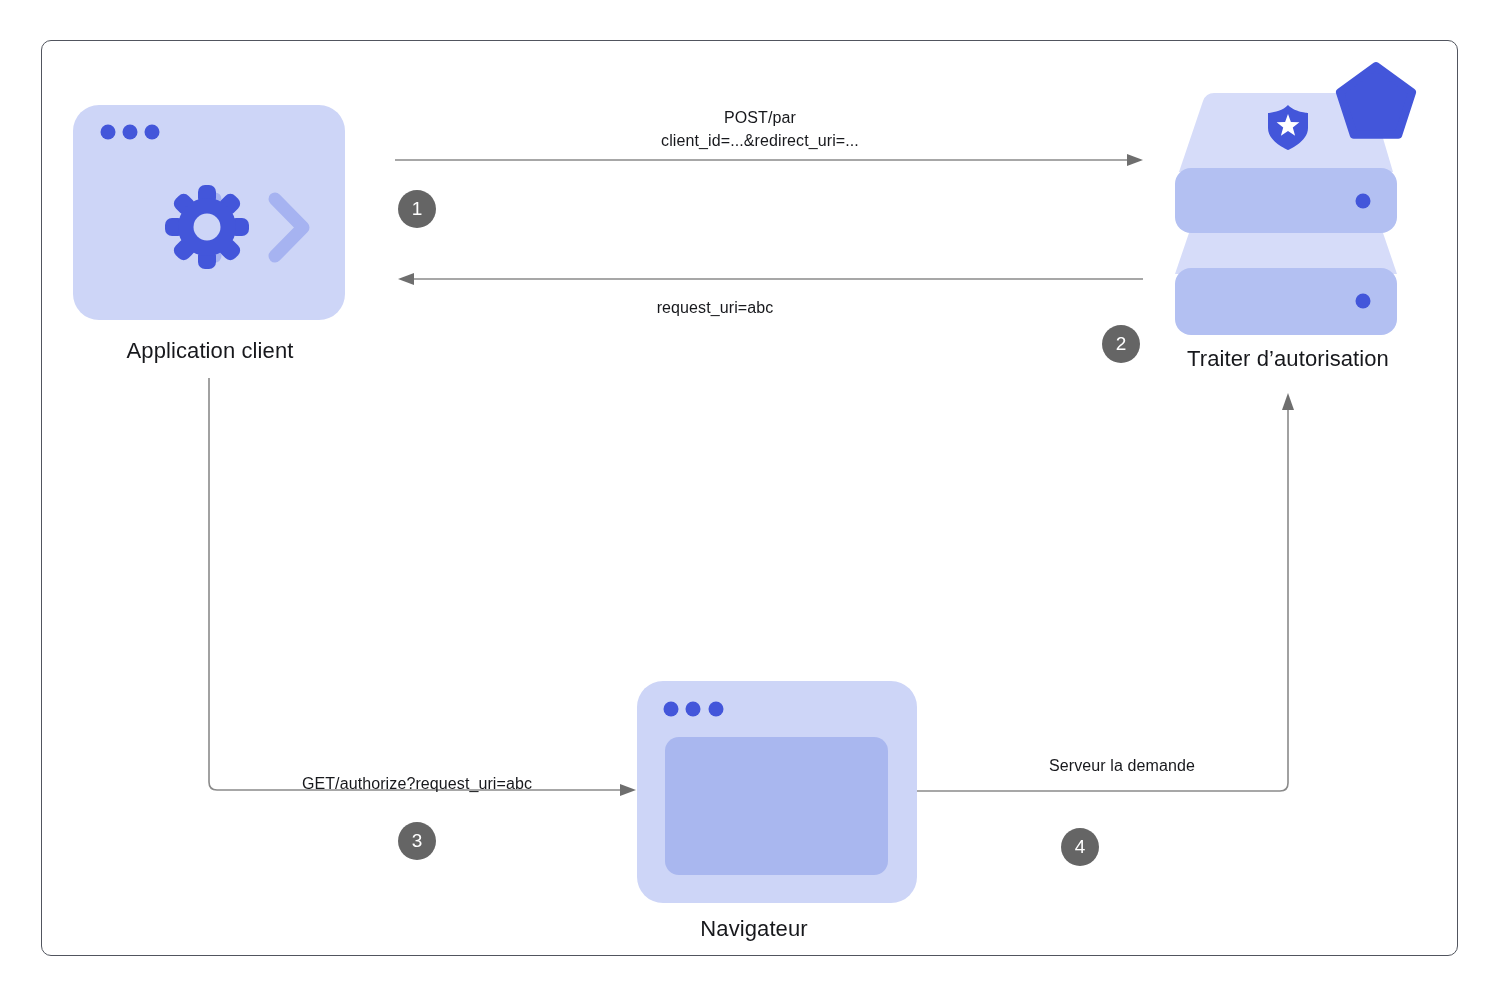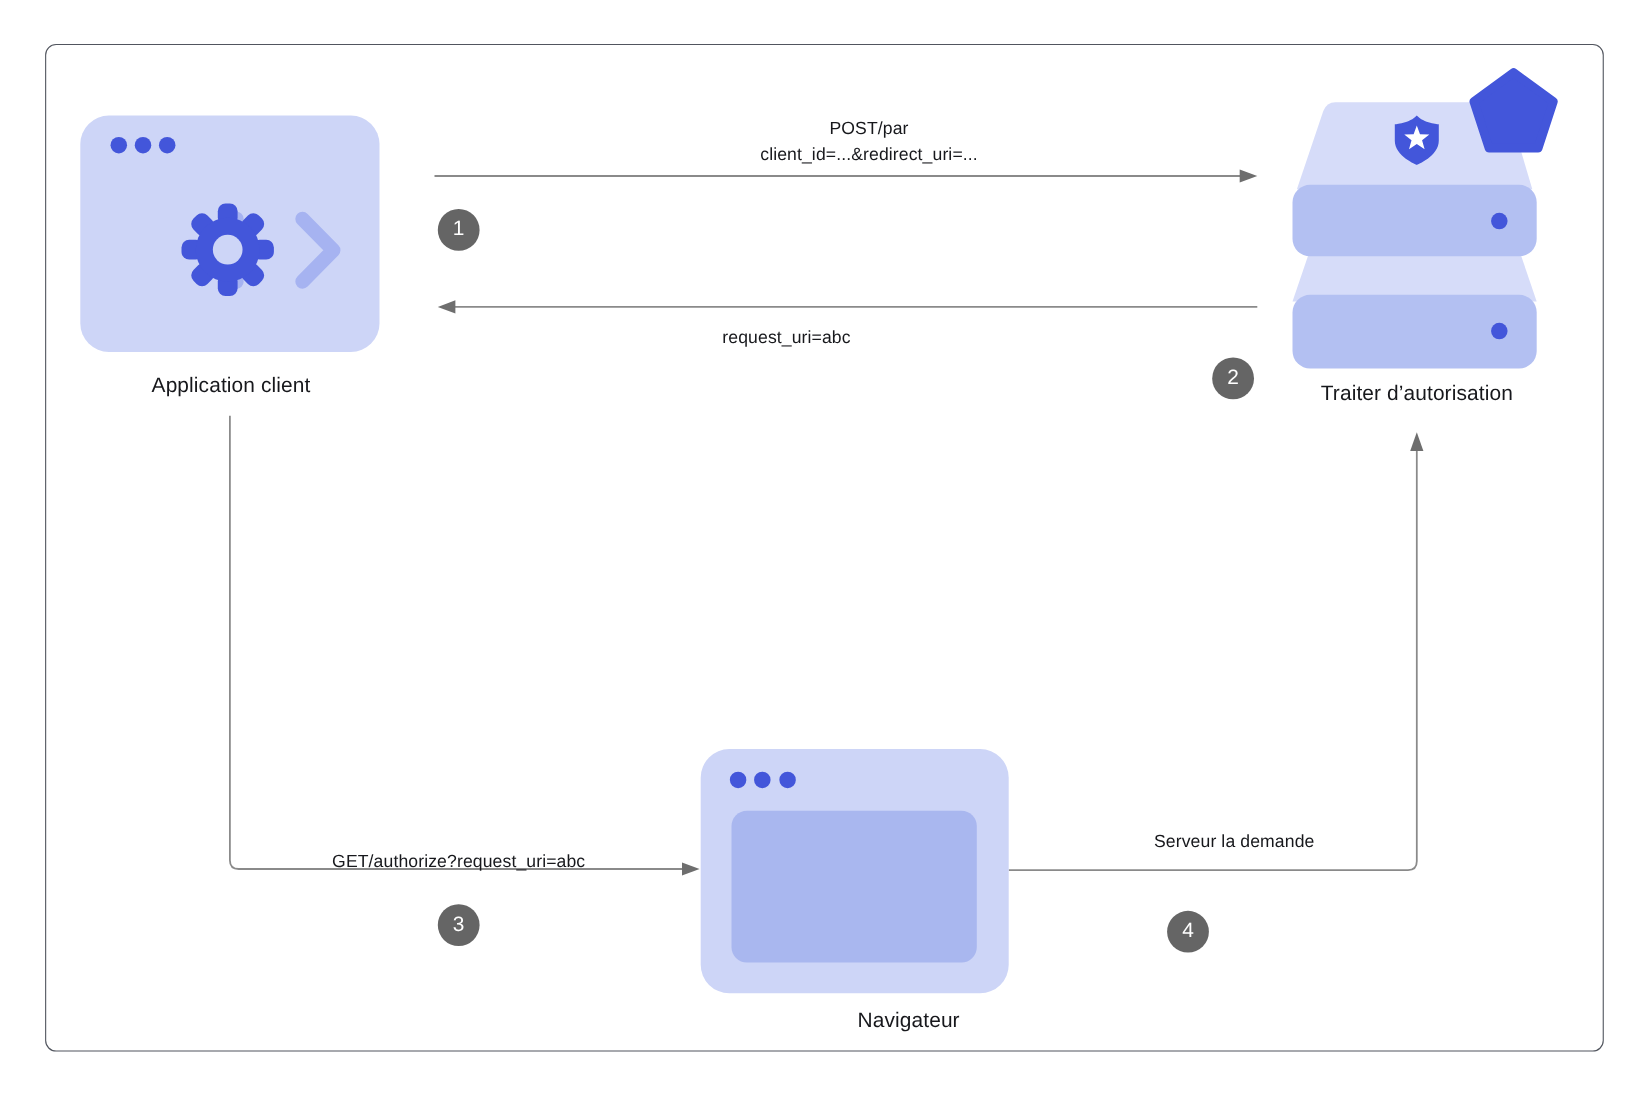--- a/index.html
+++ b/index.html
@@ -9,21 +9,21 @@
   }
   .frame{
     position:absolute;left:41px;top:40px;width:1417px;height:916px;
     border:1.5px solid #51555e;border-radius:10px;background:#ffffff;box-sizing:border-box;
   }
   .connectors{position:absolute;left:0;top:0;width:1500px;height:1000px;pointer-events:none;}
   .node{position:absolute;background:#cdd5f7;border-radius:26px;}
   .node svg{display:block;}
   .lbl{
     position:absolute;transform:translateX(-50%);white-space:nowrap;
-    font-size:19px;line-height:23px;text-align:center;color:#17181c;letter-spacing:.1px;
+    font-size:22px;line-height:23px;text-align:center;color:#17181c;letter-spacing:.1px;
   }
   .flow-lbl{font-size:16px;}
   .badge{
     position:absolute;width:38px;height:38px;border-radius:50%;background:#656565;
     color:#ffffff;font-size:19px;display:flex;align-items:center;justify-content:center;
     transform:translate(-50%,-50%);
   }
   .abs-svg{position:absolute;}
 </style>
 </head>
@@ -103,23 +103,23 @@
   <div class="node" style="left:637px;top:681px;width:280px;height:222px;">
     <svg width="280" height="222" viewBox="0 0 280 222">
       <g>
         <circle cx="34" cy="28" r="7.5" fill="#4356da"></circle>
         <circle cx="56" cy="28" r="7.5" fill="#4356da"></circle>
         <circle cx="79" cy="28" r="7.5" fill="#4356da"></circle>
       </g>
       <rect x="28" y="56" width="223" height="138" rx="14" fill="#a9b7ef"></rect>
     </svg>
   </div>
-  <div class="lbl" style="left:804px;top:917px;padding-left:44px;">Navigateur</div>
+  <div class="lbl" style="left:732px;top:917px;padding-left:44px;">Navigateur</div>
 
-  <div class="lbl flow-lbl" style="left:790px;top:106px;">
+  <div class="lbl flow-lbl" style="left:760px;top:106px;">
     <div>POST/par</div>
     <div>client_id=...&amp;redirect_uri=...</div>
   </div>
   <div class="lbl flow-lbl" style="left:715px;top:296px;">request_uri=abc</div>
   <div class="lbl flow-lbl" style="left:417px;top:772px;">GET/authorize?request_uri=abc</div>
   <div class="lbl flow-lbl" style="left:1122px;top:754px;">Serveur la demande</div>
 
   <div class="badge" style="left:417px;top:209px;">1</div>
   <div class="badge" style="left:1121px;top:344px;">2</div>
   <div class="badge" style="left:417px;top:841px;">3</div>

